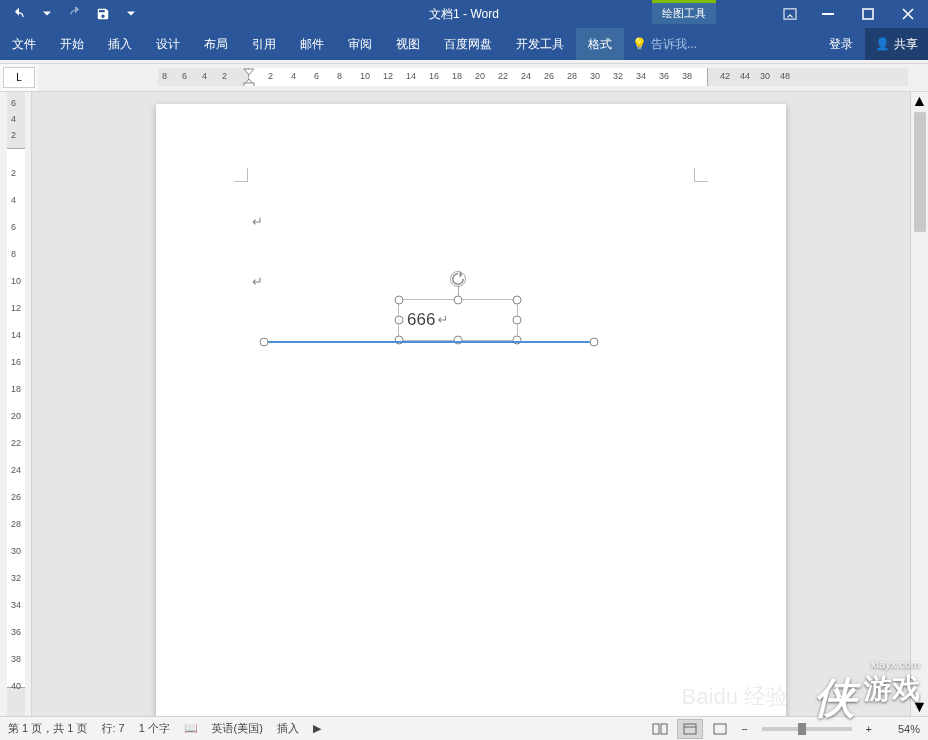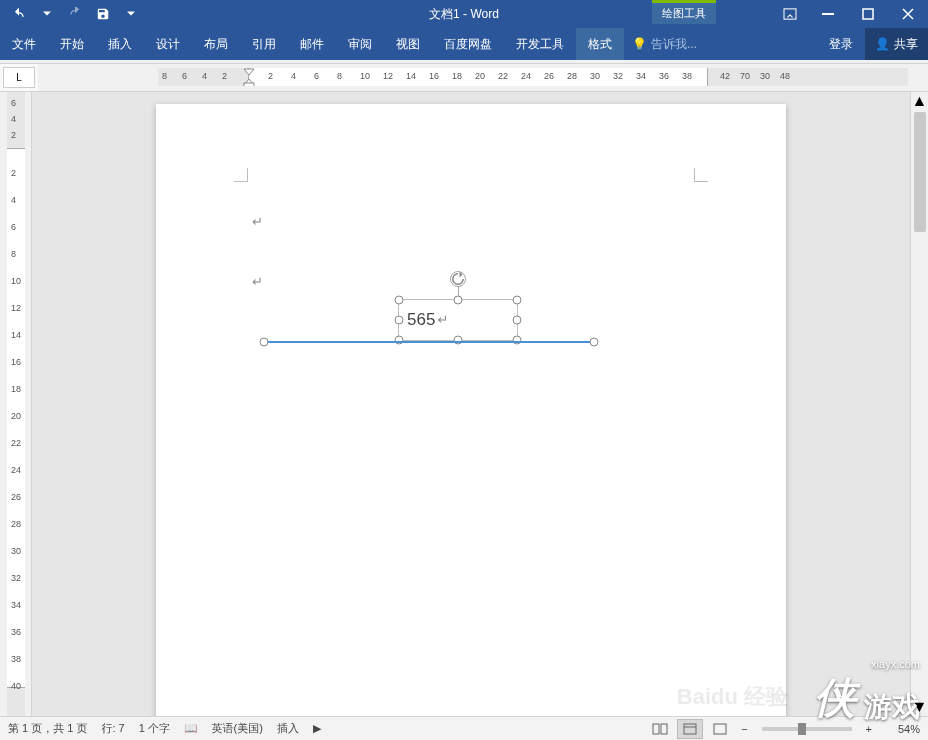--- a/index.html
+++ b/index.html
@@ -66,25 +66,25 @@
 
 
 .statusbar { height: 24px; background: #f3f3f3; border-top: 1px solid #d4d4d4; display: flex; align-items: center; font-size: 11px; color: #444; padding: 0 8px; gap: 14px; }
 .statusbar .right { margin-left: auto; display: flex; align-items: center; gap: 4px; }
 .view-btn { width: 26px; height: 20px; display: flex; align-items: center; justify-content: center; cursor: pointer; border: 1px solid transparent; }
 .view-btn.active { background: #d8d8d8; border-color: #bbb; }
 .zoom-slider { width: 90px; height: 4px; background: #ccc; position: relative; margin: 0 6px; }
 .zoom-thumb { position: absolute; left: 40%; top: -4px; width: 8px; height: 12px; background: #888; }
 
 
-.watermark { position: absolute; right: 8px; bottom: 14px; display: flex; align-items: flex-end; gap: 8px; color: #fff; text-shadow: 0 1px 3px rgba(0,0,0,0.6); pointer-events: none; }
+.watermark { position: absolute; right: 8px; bottom: 14px; display: flex; align-items: flex-start; gap: 8px; color: #fff; text-shadow: 0 1px 3px rgba(0,0,0,0.6); pointer-events: none; }
 .watermark .logo { font-size: 42px; font-weight: bold; font-style: italic; }
 .watermark .txt { font-size: 28px; font-weight: bold; }
 .watermark .url { position: absolute; right: 0; top: -12px; font-size: 11px; }
-.baidu-wm { position: absolute; right: 140px; bottom: 28px; color: rgba(0,0,0,0.08); font-size: 22px; font-weight: bold; pointer-events: none; }
+.baidu-wm { position: absolute; right: 140px; bottom: 28px; color: rgba(0,0,0,0.08); font-size: 22px; font-weight: normal; pointer-events: none; }
 </style>
 </head>
 <body>
 
 <div class="titlebar">
   <div class="qat">
     <div class="qat-btn">
         <svg width="14" height="14" viewBox="0 0 24 24">
           <path d="M12 5V1L5 8l7 7V11c3.3 0 6 2.7 6 6h2c0-4.4-3.6-8-8-8z"></path>
         </svg>
@@ -191,21 +191,21 @@
         <span class="hruler-tick" style="left: 340px;">22</span>
         <span class="hruler-tick" style="left: 363px;">24</span>
         <span class="hruler-tick" style="left: 386px;">26</span>
         <span class="hruler-tick" style="left: 409px;">28</span>
         <span class="hruler-tick" style="left: 432px;">30</span>
         <span class="hruler-tick" style="left: 455px;">32</span>
         <span class="hruler-tick" style="left: 478px;">34</span>
         <span class="hruler-tick" style="left: 501px;">36</span>
         <span class="hruler-tick" style="left: 524px;">38</span>
         <span class="hruler-tick" style="left: 562px;">42</span>
-        <span class="hruler-tick" style="left: 582px;">70</span>
+        <span class="hruler-tick" style="left: 582px;">44</span>
         <span class="hruler-tick" style="left: 602px;">30</span>
         <span class="hruler-tick" style="left: 622px;">48</span>
       </div>
   </div>
 </div>
 
 <div class="main">
   <div class="vruler">
     <div class="vruler-inner" id="vruler-inner">
       <div class="vruler-active"></div>
@@ -243,21 +243,21 @@
 
       <div class="textbox">
         <div class="rotate-line"></div>
         <div class="rotate-handle">
           <svg width="18" height="18" viewBox="0 0 24 24">
               <circle cx="12" cy="12" r="10" fill="#fff" stroke="#888"></circle>
               <path d="M12 4a8 8 0 108 8h-2a6 6 0 11-6-6V4z" fill="#888"></path>
               <path d="M14 2l4 4-4 4z" fill="#888"></path>
             </svg>
         </div>
-        <span>565</span>
+        <span>666</span>
         <span class="para-mark" style="position:static;margin-left:2px">↵</span>
         <div class="sel-handle" style="left:0;top:0"></div>
         <div class="sel-handle" style="left:50%;top:0"></div>
         <div class="sel-handle" style="left:100%;top:0"></div>
         <div class="sel-handle" style="left:0;top:50%"></div>
         <div class="sel-handle" style="left:100%;top:50%"></div>
         <div class="sel-handle" style="left:0;top:100%"></div>
         <div class="sel-handle" style="left:50%;top:100%"></div>
         <div class="sel-handle" style="left:100%;top:100%"></div>
       </div>

